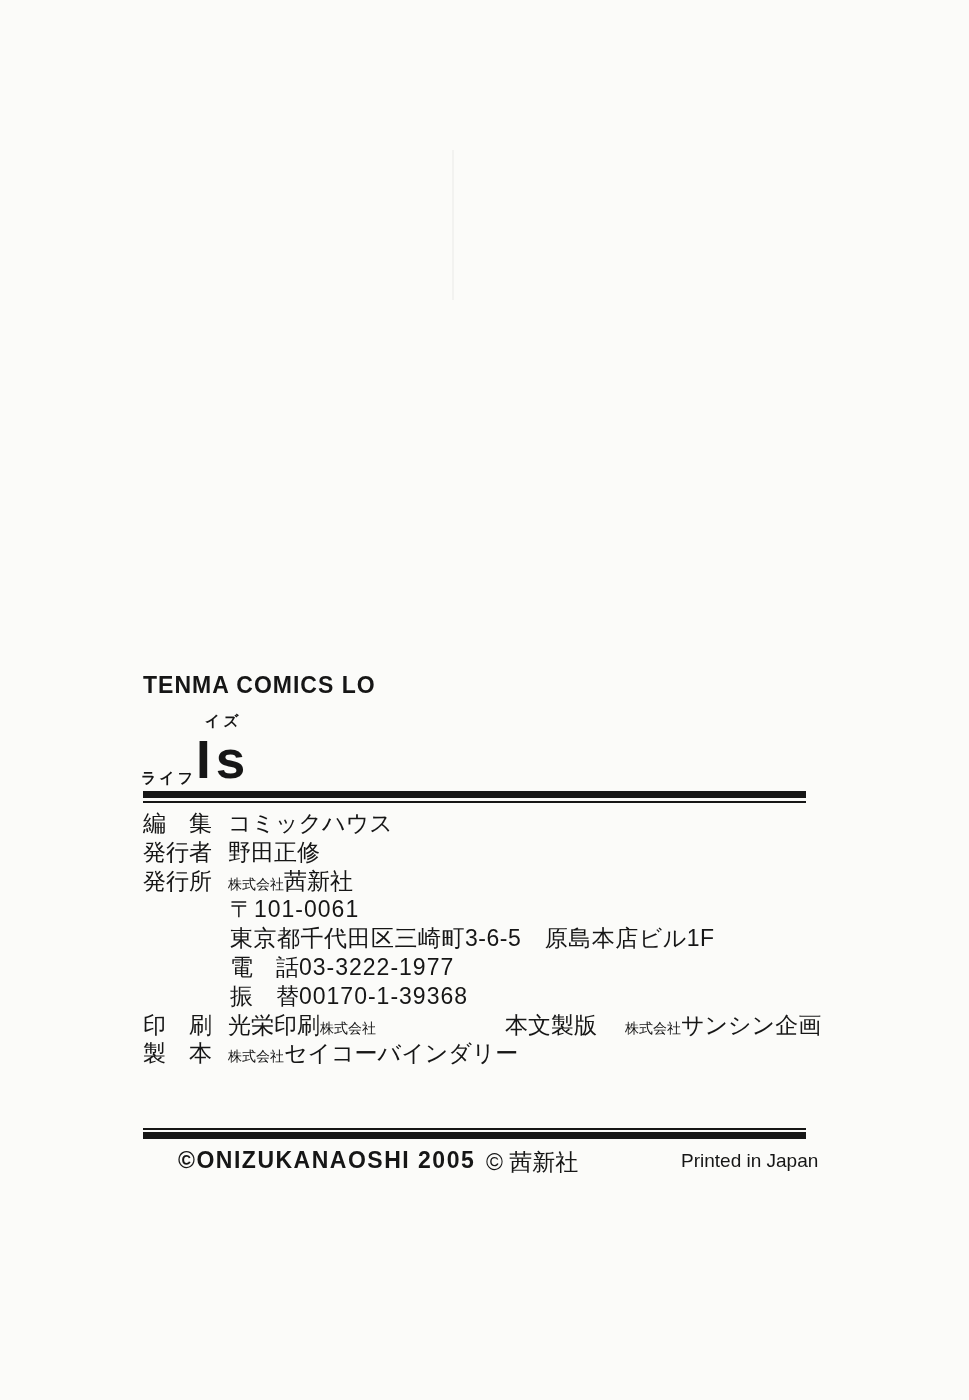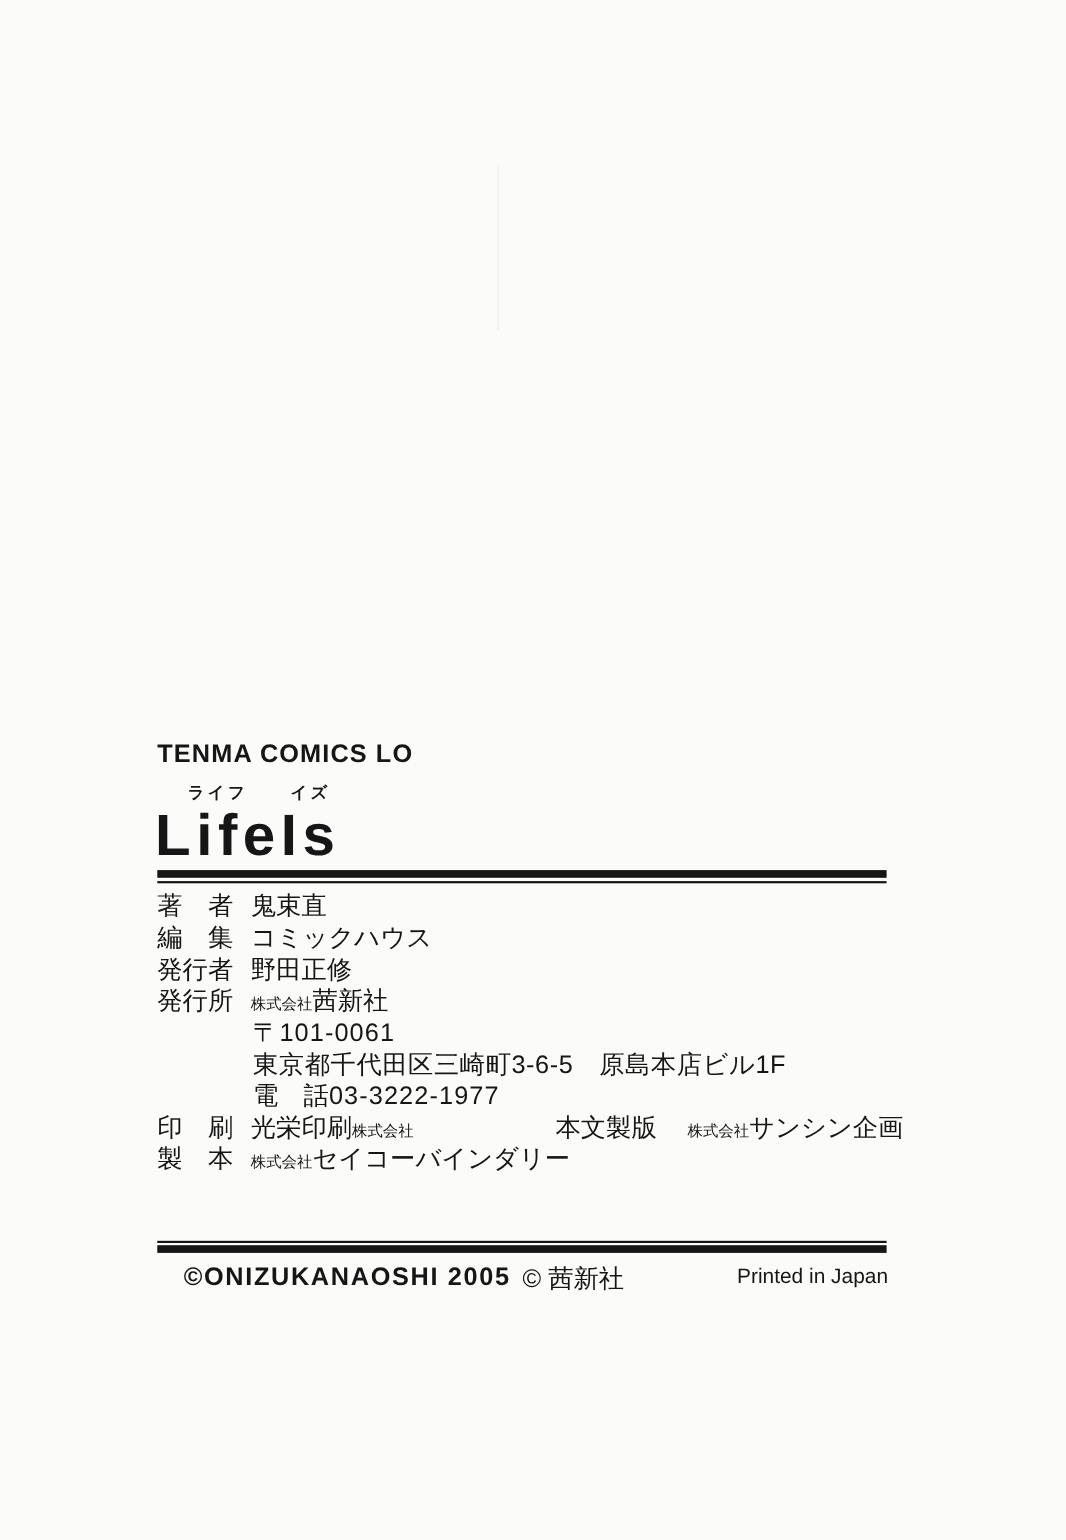--- a/index.html
+++ b/index.html
@@ -52,21 +52,21 @@
   .crow { line-height:28.8px; height:28.8px; white-space:nowrap; position:relative; }
   .clabel { display:inline-block; width:85px; }
   .sublabel { display:inline-block; width:69px; }
   .indent { padding-left:87px; }
   .small-co { font-size:14px; }
   .num { letter-spacing:1px; }
   .street { letter-spacing:0.5px; }
   .plate-group { position:absolute; left:362px; top:0; }
   .plate-label { margin-right:28px; }
 
-  .footer-line { position:absolute; top:1115px; left:7px; width:789px; height:28px; font-size:23px; }
+  .footer-line { position:absolute; top:1115px; left:18px; width:789px; height:28px; font-size:23px; }
   .copy-author {
     position:absolute; left:160px; top:0;
     font-weight:bold; letter-spacing:1.5px; white-space:nowrap;
   }
   .copy-pub { position:absolute; left:468px; top:0; white-space:nowrap; }
   .printed { position:absolute; left:663px; top:3px; font-size:19px; white-space:nowrap; }
 
   .notices {
     position:absolute; left:143px; top:1142px; width:663px;
     text-align:right; font-size:17.5px; line-height:29px; letter-spacing:0.5px;
@@ -78,39 +78,35 @@
 
 <div class="page">
 
   <div class="scan-crease"></div>
 
   <div class="imprint">TENMA COMICS LO</div>
 
   <div class="title-row">
     <span class="tword">
       <span class="rt">ライフ</span>
-      <span class="tmain">Life</span>
     </span>
     <span class="tword">
       <span class="rt">イズ</span>
       <span class="tmain">Is</span>
     </span>
   </div>
 
   <div class="rule rule-title">
     <div class="thick"></div>
     <div class="gap"></div>
     <div class="thin"></div>
   </div>
 
   <div class="credits">
 
-    <div class="crow">
-      <span class="clabel">著　者</span><span>鬼束直</span>
-    </div>
 
     <div class="crow">
       <span class="clabel">編　集</span><span>コミックハウス</span>
     </div>
 
     <div class="crow">
       <span class="clabel">発行者</span><span>野田正修</span>
     </div>
 
     <div class="crow">
@@ -123,20 +119,23 @@
 
     <div class="crow indent">
       <span class="street">東京都千代田区三崎町3-6-5　原島本店ビル1F</span>
     </div>
 
     <div class="crow indent">
       <span class="sublabel">電　話</span><span class="num">03-3222-1977</span>
     </div>
 
 
+    <div class="crow indent">
+      <span class="sublabel">振　替</span><span class="num">00170-1-39368</span>
+    </div>
 
     <div class="crow">
       <span class="clabel">印　刷</span><span>光栄印刷</span><span class="small-co">株式会社</span>
       <span class="plate-group">
         <span class="plate-label">本文製版</span><span class="small-co">株式会社</span><span>サンシン企画</span>
       </span>
     </div>
 
     <div class="crow">
       <span class="clabel">製　本</span><span class="small-co">株式会社</span><span>セイコーバインダリー</span>

